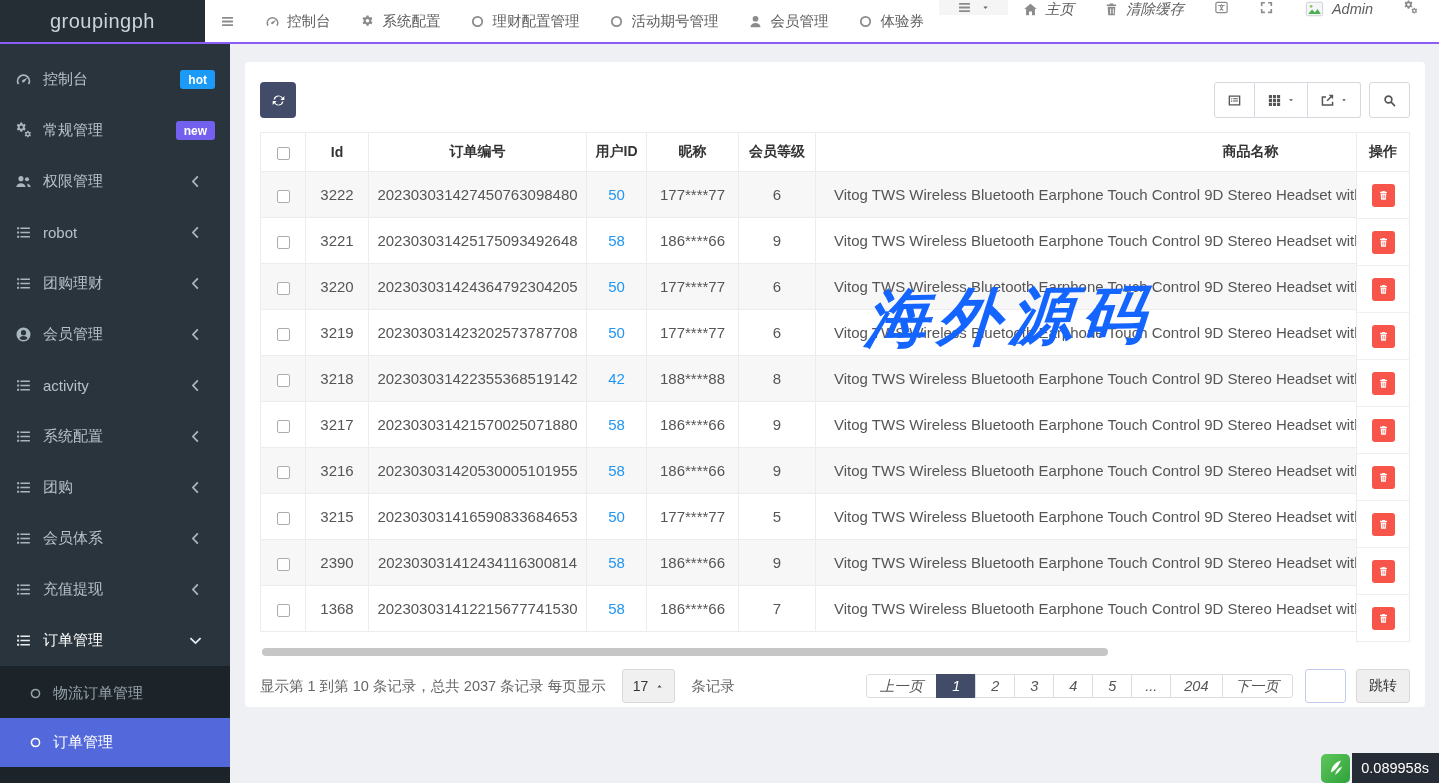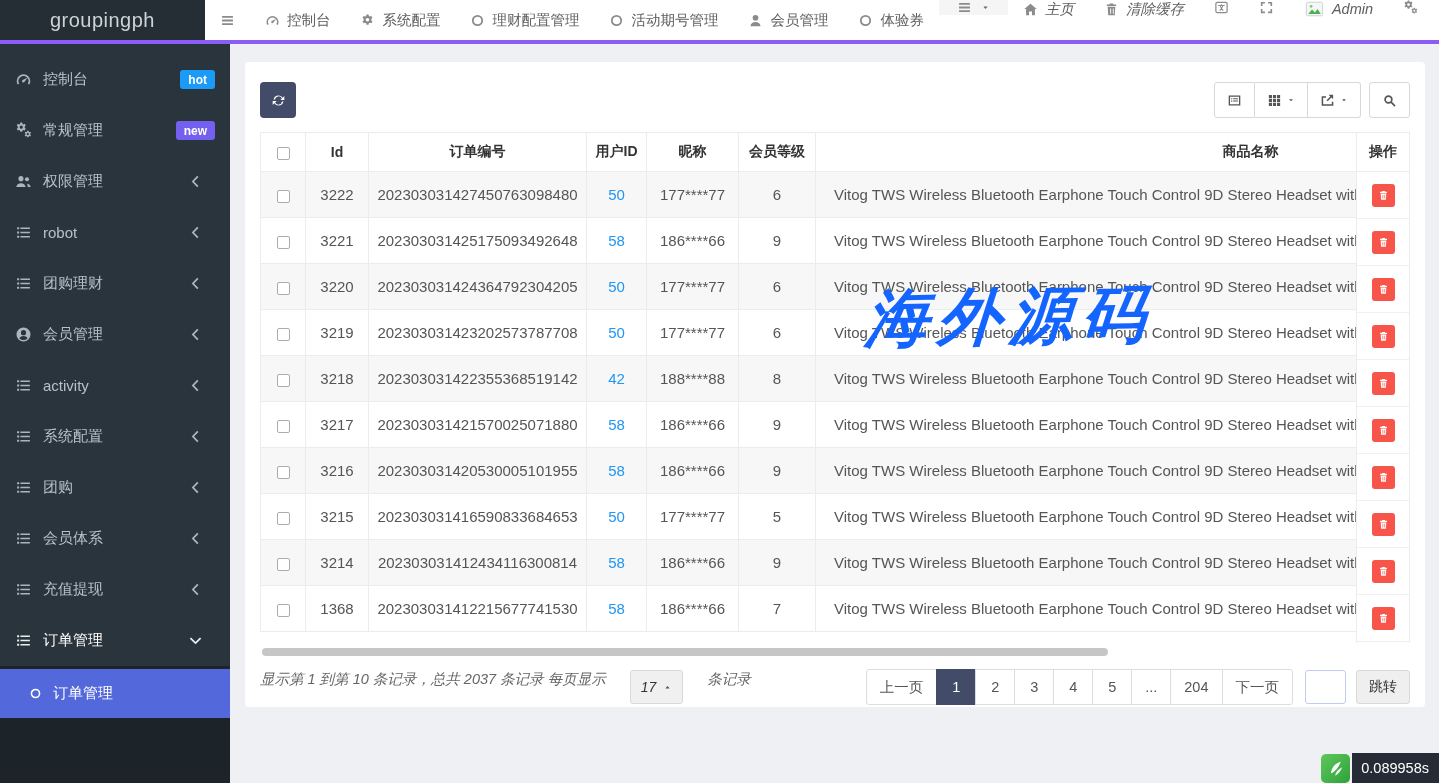--- a/index.html
+++ b/index.html
@@ -9,21 +9,21 @@
     position: relative; overflow: hidden;
     background:#eef0f4;
     font-family:"Liberation Sans", sans-serif;
     -webkit-font-smoothing: antialiased;
   }
   .ico { display:inline-flex; width:15px; height:15px; flex:none; }
   .ico svg { width:100%; height:100%; fill:currentColor; }
 
   
   .topbar { position:absolute; top:0; left:0; right:0; height:44px; background:#fff;
-            border-bottom:4px solid #8b5cf6; display:flex; align-items:stretch; z-index:6; }
+            border-bottom:2px solid #8b5cf6; display:flex; align-items:stretch; z-index:6; }
   .logo { width:230px; background:#242e34; color:#ccd4d9; font-size:20px;
           display:flex; align-items:center; justify-content:center; letter-spacing:.5px; }
   .topnav { flex:1; display:flex; align-items:stretch; }
   .topnav-left { display:flex; align-items:stretch; }
   .topnav-right { margin-left:auto; display:flex; align-items:flex-start; padding-right:6px;font-style:italic; }
   .nav-item { display:flex; align-items:center; gap:7px; padding:0 15px; color:#5d5d5d;
               font-size:14.5px; cursor:pointer; white-space:nowrap; }
   .nav-item .ico { color:#8b8b8b; }
   .nav-item.boxed { background:#f5f5f5; padding:0 18px; }
   .nav-item .caret { width:9px; height:9px; color:#666; margin-left:2px; }
@@ -91,44 +91,44 @@
   .btn-del { width:23px; height:23px; background:#f75549; border:none; border-radius:3px; color:#fff;
              display:flex; align-items:center; justify-content:center; cursor:pointer; }
   .btn-del .ico { width:11px; height:11px; }
 
   .hscroll { width:1150px; height:8px; margin-top:5px; position:relative; }
   .hscroll .thumb { position:absolute; left:2px; top:0; width:846px; height:8px;
                     background:#c6c6c6; border-radius:4px; cursor:pointer; }
 
   
   .card-footer { display:flex; align-items:center; margin-top:13px; }
-  .pg-info { font-size:14.5px; color:#666; display:flex; gap:24px;font-style:italic; }
+  .pg-info { font-size:14.5px; color:#666; display:flex; align-items:center; gap:16px; }
   .page-size { height:34px; padding:0 10px; background:#f0f0f0; border:1px solid #d9d9d9;
                border-radius:3px; display:inline-flex; align-items:center; gap:7px; font-size:14px;
                color:#333; cursor:pointer; }
   .page-size .caret { width:9px; height:9px; color:#555; }
   .pager { margin-left:auto; display:flex; align-items:center; }
   .pages { display:flex; }
-  .page-btn { min-width:40px; height:36px; padding:0 13px; background:#fff; border:1px solid #ddd;
+  .page-btn { min-width:40px; height:24px; padding:0 13px; background:#fff; border:1px solid #ddd;
               display:flex; align-items:center; justify-content:center; font-size:14.5px; color:#555;
-              cursor:pointer; margin-left:-1px; }
+              cursor:pointer; margin-left:-1px;font-style:italic; }
   .pages .page-btn:first-child { border-radius:3px 0 0 3px; margin-left:0; }
   .pages .page-btn:last-child  { border-radius:0 3px 3px 0; }
   .page-btn.active { background:#424b68; border-color:#424b68; color:#fff; }
   .jump-input { width:41px; height:34px; border:1px solid #c3cbef; border-radius:3px; margin-left:12px;
                 outline:none; padding:0 6px; font-size:14px; }
   .btn-jump { height:34px; padding:0 12px; margin-left:10px; background:#efefef; border:1px solid #d9d9d9;
               border-radius:3px; font-size:14px; color:#333; cursor:pointer;
               font-family:"Liberation Sans", sans-serif; }
 
   
   .watermark { position:absolute; left:866px; top:274px; z-index:7; pointer-events:none;
                font-size:63px; font-weight:bold; font-style:italic; color:#1465ff;
                letter-spacing:9px; transform:skewX(-5deg) rotate(-1deg); white-space:nowrap; }
-  .perf { position:absolute; right:0; bottom:0; display:flex; align-items:flex-end; z-index:8; }
+  .perf { position:absolute; right:0; bottom:0; display:flex; align-items:center; z-index:8; }
   .perf-logo { width:29px; height:29px; border-radius:5px; margin-right:2px;
                background:linear-gradient(135deg,#5ec75a,#2fa23c);
                display:flex; align-items:center; justify-content:center; }
   .perf-logo svg { width:20px; height:20px; }
   .perf-time { height:30px; background:#262c35; color:#fff; font-size:14.5px;
                display:flex; align-items:center; padding:0 10px 0 9px; min-width:75px; }
 </style>
 </head>
 <body>
 
@@ -414,20 +414,28 @@
         </svg>
       </span>
       <span class="side-label">订单管理</span>
       <span class="ico side-arrow">
         <svg viewBox="0 0 16 16">
           <path d="M3.2 5.8L8 10.4l4.8-4.6" fill="none" stroke="currentColor" stroke-width="1.7"></path>
         </svg>
       </span>
     </div>
     <div class="submenu">
+      <div class="sub-item">
+        <span class="ico ">
+          <svg viewBox="0 0 16 16">
+            <circle cx="8" cy="8" r="5" fill="none" stroke="currentColor" stroke-width="1.9"></circle>
+          </svg>
+        </span>
+        <span>物流订单管理</span>
+      </div>
       <div class="sub-item active">
         <span class="ico ">
           <svg viewBox="0 0 16 16">
             <circle cx="8" cy="8" r="5" fill="none" stroke="currentColor" stroke-width="1.9"></circle>
           </svg>
         </span>
         <span>订单管理</span>
       </div>
     </div>
   </div>
@@ -579,21 +587,21 @@
               <td><span class="cb"></span></td>
               <td>3215</td>
               <td>202303031416590833684653</td>
               <td><a class="uid">50</a></td>
               <td>177****77</td>
               <td>5</td>
               <td class="prod">Vitog TWS Wireless Bluetooth Earphone Touch Control 9D Stereo Headset with Mic S</td>
             </tr>
             <tr class="striped">
               <td><span class="cb"></span></td>
-              <td>3214</td>
+              <td>2390</td>
               <td>202303031412434116300814</td>
               <td><a class="uid">58</a></td>
               <td>186****66</td>
               <td>9</td>
               <td class="prod">Vitog TWS Wireless Bluetooth Earphone Touch Control 9D Stereo Headset with Mic S</td>
             </tr>
             <tr class="">
               <td><span class="cb"></span></td>
               <td>1368</td>
               <td>202303031412215677741530</td>

